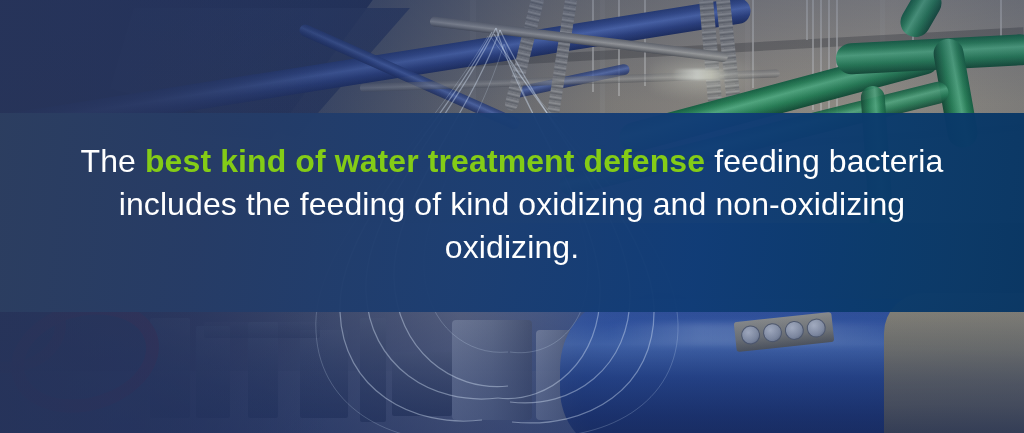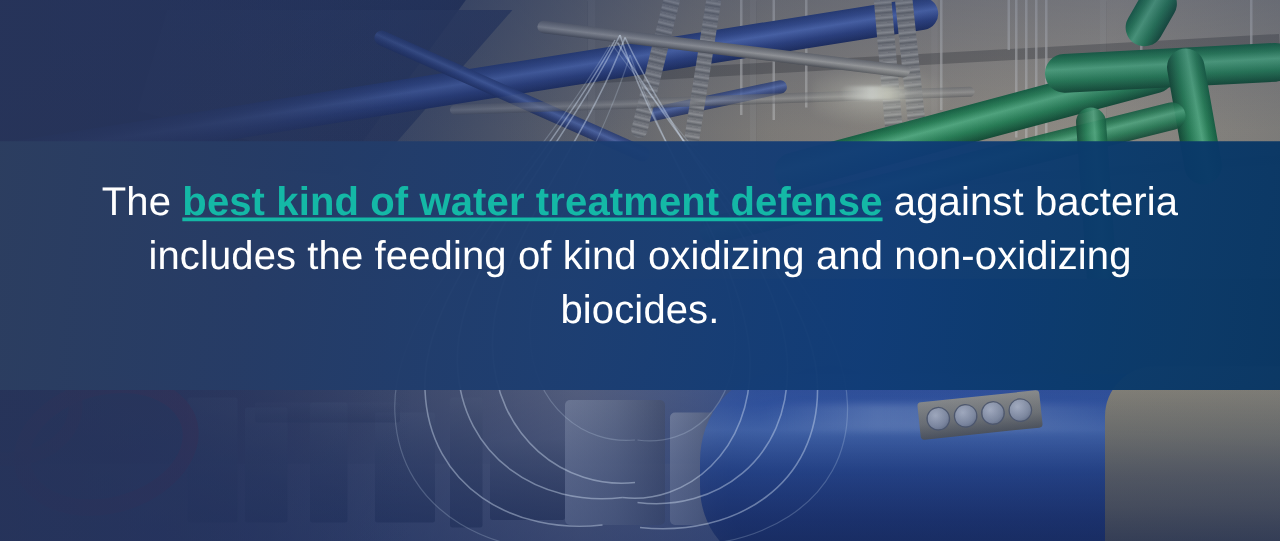--- a/index.html
+++ b/index.html
@@ -259,23 +259,22 @@
     width: 900px;
     text-align: center;
     color: #ffffff;
     font-size: 32px;
     line-height: 43px;
     letter-spacing: 0.1px;
     font-weight: 400;
     text-rendering: optimizeLegibility;
   }
   .hl {
-    color: #14b8a6;
+    color: #84cc16;
     font-weight: 700;
-    text-decoration: underline;
   }
 </style>
 </head>
 <body>
 
 <div id="stage">
 
   <div class="photo">
 
     <div class="ceiling"></div>
@@ -369,18 +368,18 @@
       <path d="M488 36 C 420 150, 310 244, 316 332 C 320 412, 398 448, 474 440"></path>
       <path d="M490 36 C 572 150, 676 238, 678 324 C 680 404, 604 444, 520 436"></path>
       <path d="M504 44 C 478 130, 420 206, 424 270 C 427 326, 468 356, 508 352"></path>
       <path d="M504 44 C 534 130, 586 202, 588 268 C 590 326, 552 358, 510 352"></path>
     </g>
   </svg>
 
   <div class="band"></div>
 
   <div class="band-text">
-    <span>The </span><span class="hl">best kind of water treatment defense</span><span> against bacteria</span>
+    <span>The </span><span class="hl">best kind of water treatment defense</span><span> feeding bacteria</span>
     <span>includes the feeding of kind oxidizing and non-oxidizing</span>
-    <span>biocides.</span>
+    <span>oxidizing.</span>
   </div>
 
 </div>
 
 </body></html>

